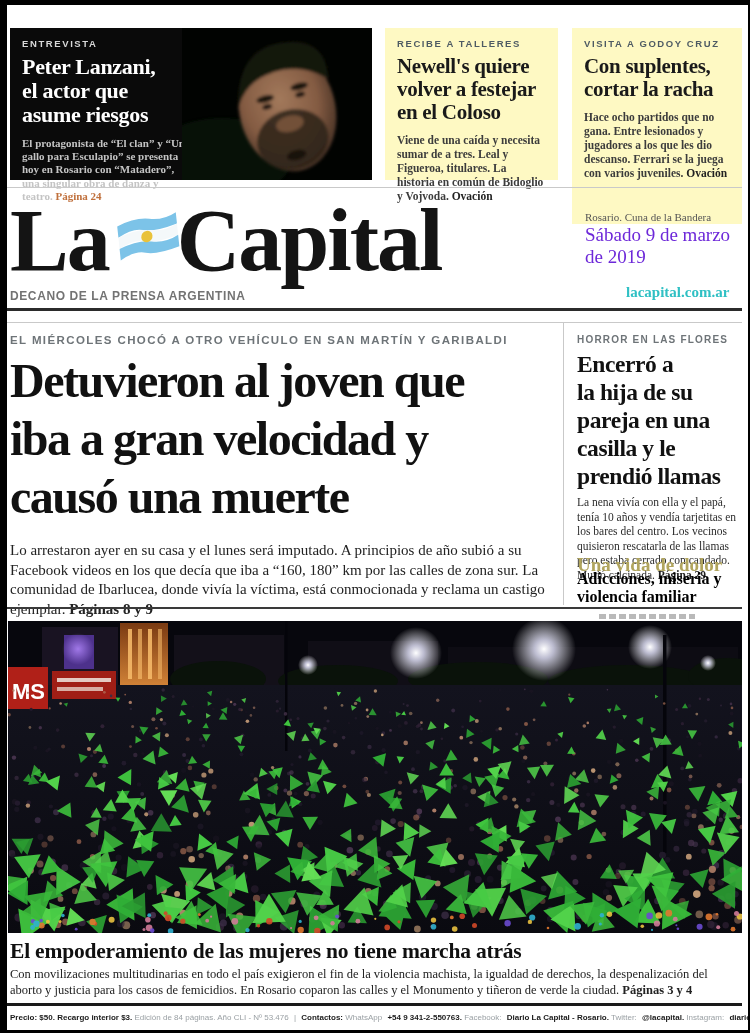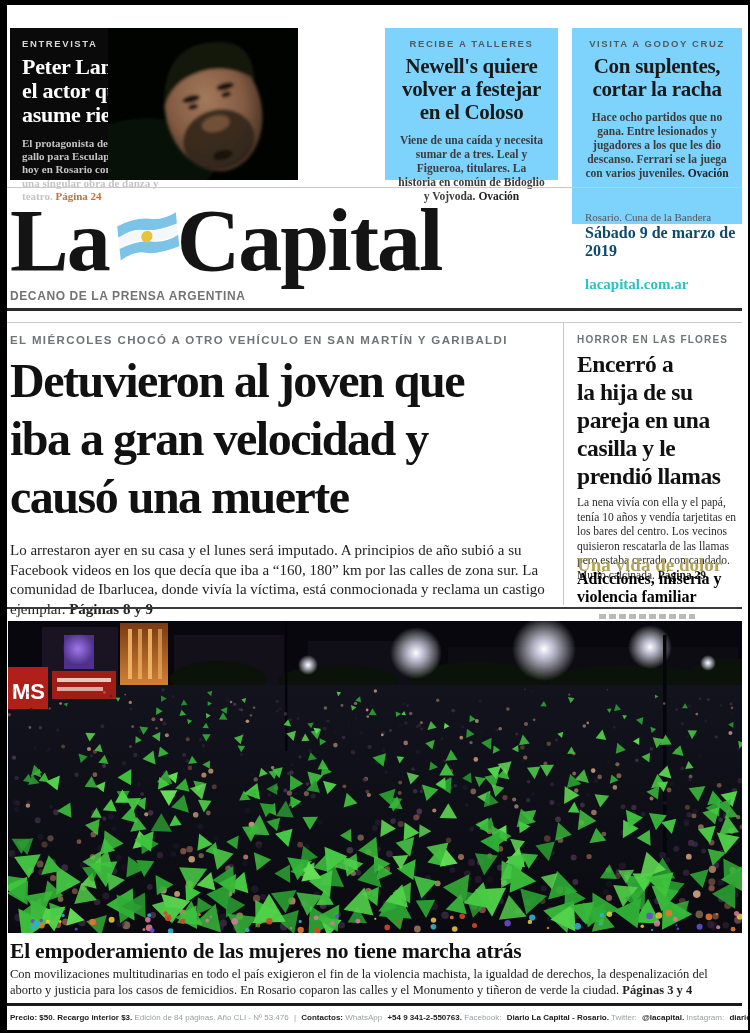--- a/index.html
+++ b/index.html
@@ -5,39 +5,39 @@
   html,body{margin:0;padding:0;background:#000;}
   .page{position:relative;box-sizing:border-box;width:750px;height:1033px;background:#fff;
         border:solid #000;border-width:5px 2px 3px 7px;overflow:hidden;
         font-family:"Liberation Serif",serif;color:#1a1a1a;}
   .inner{position:absolute;left:0;top:0;width:741px;height:1025px;}
   .abs{position:absolute;}
 
   
   .topbox{box-sizing:border-box;padding:10px 12px;}
   .box-dark{background:#0a0a0a;color:#fff;}
-  .box-gray{background:#7dd3fc;text-align:center;}
+  .box-gray{background:#fef9c3;}
   .klabel{font-family:"Liberation Sans",sans-serif;font-size:9.5px;font-weight:bold;
           letter-spacing:1.6px;color:#4e5b63;}
   .box-dark .klabel{color:#d8d8d8;}
   .hl-line{white-space:nowrap;}
   .tophead{font-size:21px;font-weight:bold;line-height:1.1;letter-spacing:-0.3px;margin-top:6px;}
   .box-dark .tophead{font-size:22px;color:#fff;}
   .topdeck{font-size:11.5px;font-weight:bold;line-height:1.22;color:#3c3c3c;margin-top:9px;}
   .box-dark .topdeck{color:#c4c4c4;width:168px;font-size:11px;}
   .pageref{font-weight:bold;color:#222;}
   .pageref-orange{font-weight:bold;color:#c0703c;}
 
   
   .logo{font-weight:bold;font-size:88px;line-height:1;letter-spacing:-2px;color:#141414;
         display:flex;align-items:flex-start;}
   .flagwrap{width:64px;height:64px;margin:2px -2px 0 6px;transform:rotate(-6deg);}
   .mh-place{font-size:11px;color:#555;}
-  .mh-date{font-size:16px;font-weight:bold;color:#0c4a6e;margin-top:1px;}
-  .mh-site{font-size:15px;font-weight:bold;margin-top:16px;}
+  .mh-date{font-size:19px;font-weight:normal;color:#6d28d9;margin-top:1px;}
+  .mh-site{font-size:15px;font-weight:bold;margin-top:16px;margin-left:41px;}
   .tagline{font-family:"Liberation Sans",sans-serif;font-size:12px;font-weight:bold;
            letter-spacing:0.6px;color:#737373;}
   .rule{background:#c9c9c9;}
   .rule-dark{background:#2b2b2b;}
 
   
   .kicker{font-family:"Liberation Sans",sans-serif;font-size:11.5px;font-weight:bold;
           letter-spacing:1.4px;color:#6e7478;}
   .leadhead{font-weight:bold;font-size:48px;line-height:58px;letter-spacing:-1.5px;color:#111;}
   .leadbody{font-size:15px;line-height:19.5px;color:#222;width:545px;}
@@ -57,21 +57,21 @@
   .footer{font-family:"Liberation Sans",sans-serif;font-size:8px;color:#9aa0a4;white-space:nowrap;}
   .footer b{color:#1a1a1a;font-weight:bold;}
   .footer span{margin-right:3px;}
 </style>
 </head>
 <body>
 
 <div class="page">
 <div class="inner">
 
-  <div class="abs topbox box-dark" style="left:3px;top:23px;width:288px;height:152px;">
+  <div class="abs topbox box-dark" style="left:3px;top:23px;width:362px;height:152px;">
     <div class="klabel">ENTREVISTA</div>
     <div class="tophead">
       <div class="hl-line">Peter Lanzani,</div>
       <div class="hl-line">el actor que</div>
       <div class="hl-line">asume riesgos</div>
     </div>
     <div class="topdeck"><span>El protagonista de “El clan” y “Un gallo para Esculapio” se presenta hoy en Rosario con “Matadero”, una singular obra de danza y teatro.</span> <span class="pageref-orange">Página 24</span></div>
 
     <svg class="abs" style="right:0;top:0;width:190px;height:152px;" viewBox="0 0 190 152">
       <defs>

